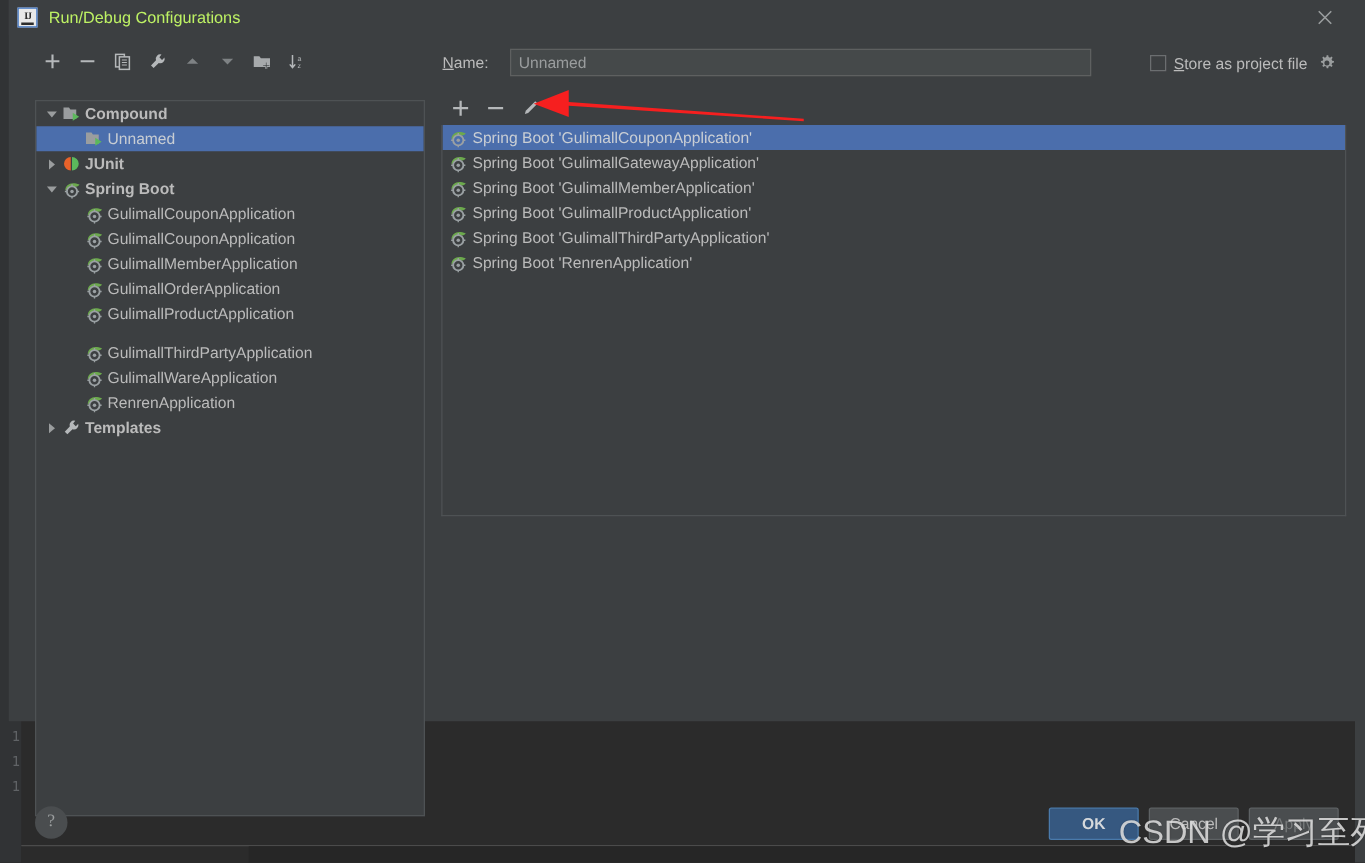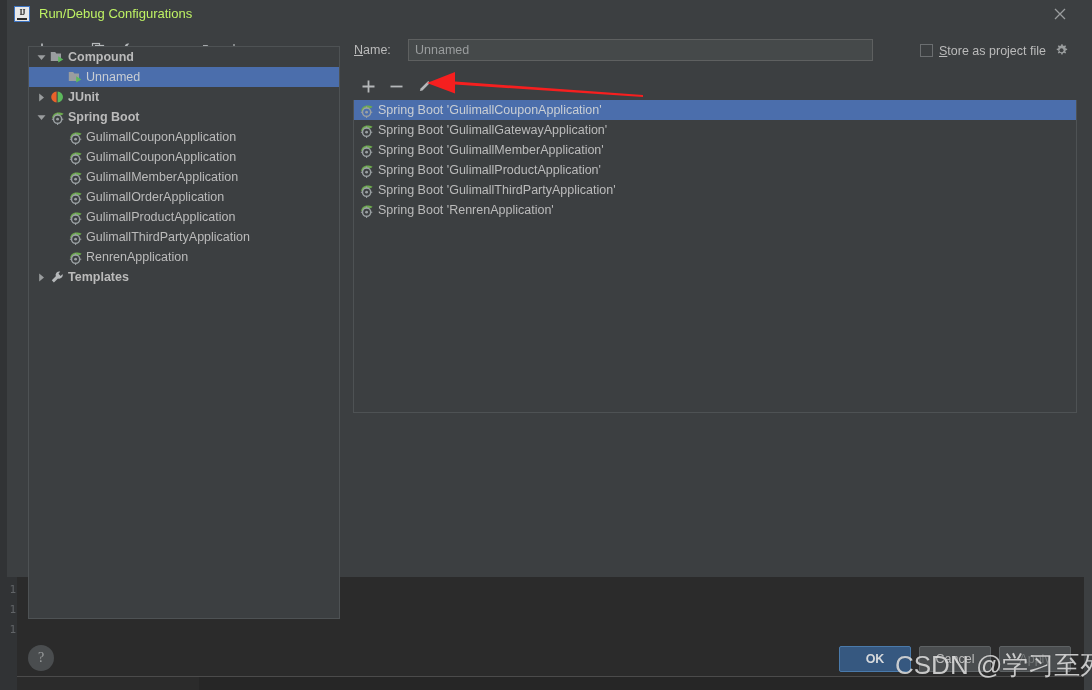--- a/index.html
+++ b/index.html
@@ -121,21 +121,21 @@
   .tb-btn {
     width: 28px; height: 22px;
     display: flex; align-items: center; justify-content: center;
     cursor: pointer;
   }
   .tb-btn svg { display: block; }
 
   
   .tree-panel {
     position: absolute;
-    left: 21px; top: 46px;
+    left: 21px; top: 80px;
     width: 312px;
     height: 573px;
     background: #3c3f41;
     border: 1px solid #4e5254;
     box-sizing: border-box;
     overflow: hidden;
   }
   .tree-row {
     position: relative;
     height: 20px;
@@ -507,31 +507,43 @@
         <span class="ico">
           <svg width="15" height="15" viewBox="0 0 15 15">
             <path d="M2.2 8.2 C2.2 4.6 5.6 2.0 9.6 2.6 C11.6 2.9 13.2 3.7 13.6 3.6 C13.0 5.0 11.0 5.6 9.0 5.4 C6.4 5.1 4.2 6.0 3.4 8.0 Z" fill="#6ca94d"></path>
             <circle cx="7.6" cy="9.2" r="4.1" fill="none" stroke="#9aa0a3" stroke-width="1.5"></circle>
             <circle cx="7.6" cy="9.2" r="1.4" fill="#9aa0a3"></circle>
             <path d="M7.6 5.1 V3.4 M7.6 15.0 V13.3 M3.5 9.2 H1.9 M13.3 9.2 H11.7" stroke="#9aa0a3" stroke-width="1.1"></path>
           </svg>
         </span>
         <span class="tree-label">GulimallProductApplication</span>
       </div>
+      <div class="tree-row" style="padding-left: 22px; margin-top: 11px;">
+        <span class="tw"></span>
+        <span class="ico">
+          <svg width="15" height="15" viewBox="0 0 15 15">
+            <path d="M2.2 8.2 C2.2 4.6 5.6 2.0 9.6 2.6 C11.6 2.9 13.2 3.7 13.6 3.6 C13.0 5.0 11.0 5.6 9.0 5.4 C6.4 5.1 4.2 6.0 3.4 8.0 Z" fill="#6ca94d"></path>
+            <circle cx="7.6" cy="9.2" r="4.1" fill="none" stroke="#9aa0a3" stroke-width="1.5"></circle>
+            <circle cx="7.6" cy="9.2" r="1.4" fill="#9aa0a3"></circle>
+            <path d="M7.6 5.1 V3.4 M7.6 15.0 V13.3 M3.5 9.2 H1.9 M13.3 9.2 H11.7" stroke="#9aa0a3" stroke-width="1.1"></path>
+          </svg>
+        </span>
+        <span class="tree-label">GulimallThirdPartyApplication</span>
+      </div>
       <div class="tree-row" style="padding-left: 22px;">
         <span class="tw"></span>
         <span class="ico">
           <svg width="15" height="15" viewBox="0 0 15 15">
             <path d="M2.2 8.2 C2.2 4.6 5.6 2.0 9.6 2.6 C11.6 2.9 13.2 3.7 13.6 3.6 C13.0 5.0 11.0 5.6 9.0 5.4 C6.4 5.1 4.2 6.0 3.4 8.0 Z" fill="#6ca94d"></path>
             <circle cx="7.6" cy="9.2" r="4.1" fill="none" stroke="#9aa0a3" stroke-width="1.5"></circle>
             <circle cx="7.6" cy="9.2" r="1.4" fill="#9aa0a3"></circle>
             <path d="M7.6 5.1 V3.4 M7.6 15.0 V13.3 M3.5 9.2 H1.9 M13.3 9.2 H11.7" stroke="#9aa0a3" stroke-width="1.1"></path>
           </svg>
         </span>
-        <span class="tree-label">GulimallThirdPartyApplication</span>
+        <span class="tree-label">GulimallWareApplication</span>
       </div>
       <div class="tree-row" style="padding-left: 22px;">
         <span class="tw"></span>
         <span class="ico">
           <svg width="15" height="15" viewBox="0 0 15 15">
             <path d="M2.2 8.2 C2.2 4.6 5.6 2.0 9.6 2.6 C11.6 2.9 13.2 3.7 13.6 3.6 C13.0 5.0 11.0 5.6 9.0 5.4 C6.4 5.1 4.2 6.0 3.4 8.0 Z" fill="#6ca94d"></path>
             <circle cx="7.6" cy="9.2" r="4.1" fill="none" stroke="#9aa0a3" stroke-width="1.5"></circle>
             <circle cx="7.6" cy="9.2" r="1.4" fill="#9aa0a3"></circle>
             <path d="M7.6 5.1 V3.4 M7.6 15.0 V13.3 M3.5 9.2 H1.9 M13.3 9.2 H11.7" stroke="#9aa0a3" stroke-width="1.1"></path>
           </svg>

